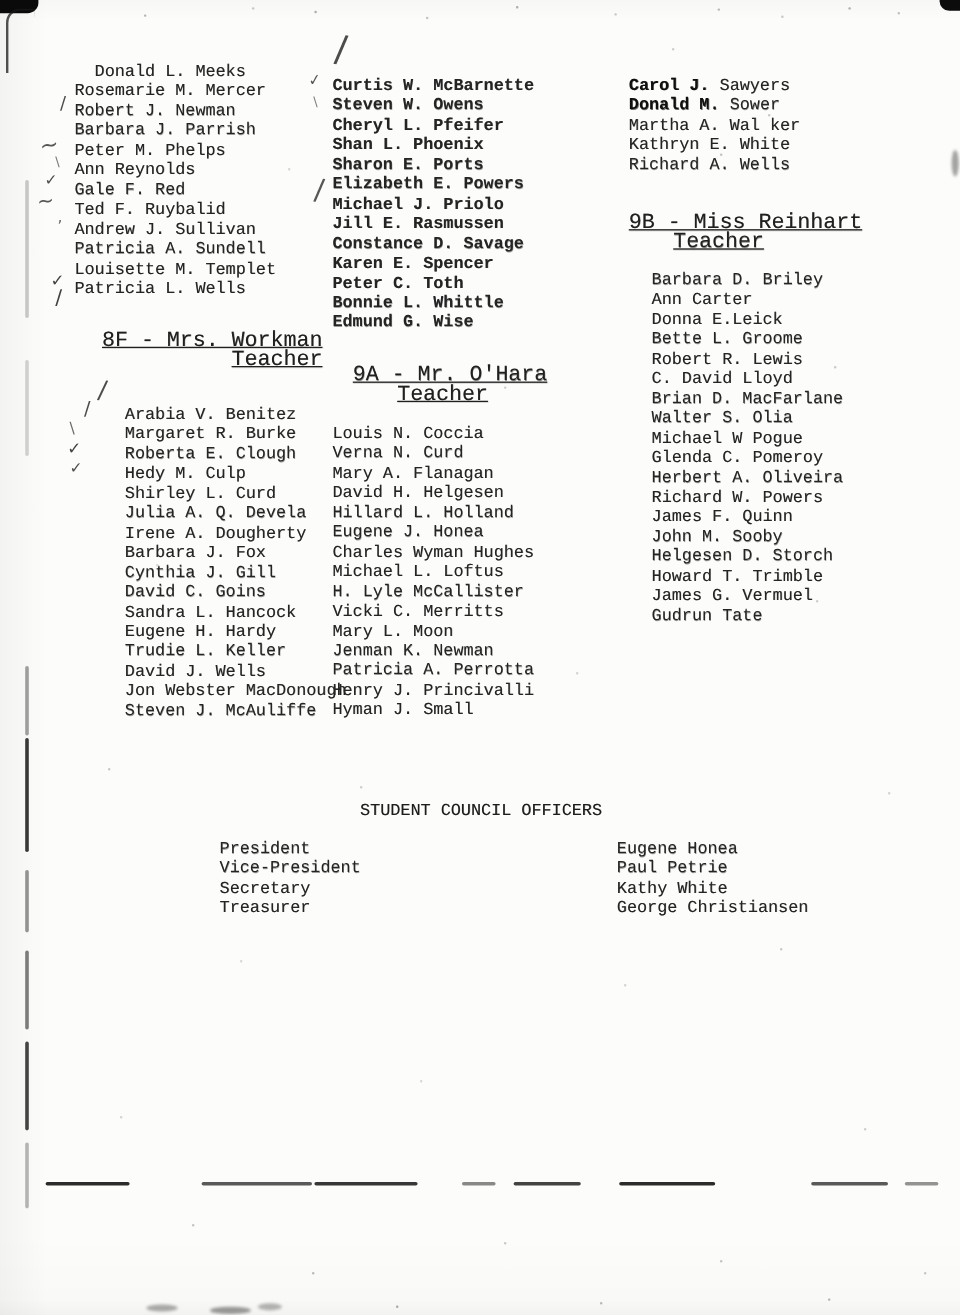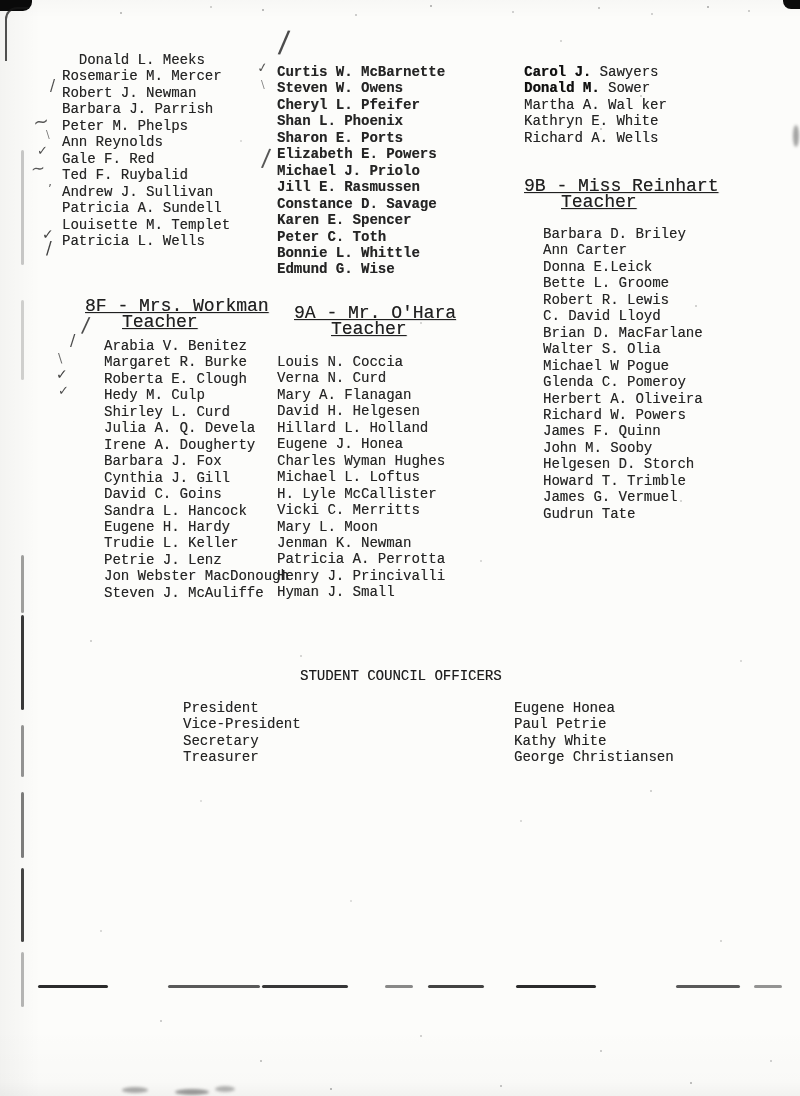--- a/index.html
+++ b/index.html
@@ -98,39 +98,39 @@
       <div class="line">Barbara J. Parrish</div>
       <div class="line">Peter M. Phelps</div>
       <div class="line">Ann Reynolds</div>
       <div class="line">Gale F. Red</div>
       <div class="line">Ted F. Ruybalid</div>
       <div class="line">Andrew J. Sullivan</div>
       <div class="line">Patricia A. Sundell</div>
       <div class="line">Louisette M. Templet</div>
       <div class="line">Patricia L. Wells</div>
     </div>
-  <div class="abs hdr" style="left:85px;top:298px;">
+  <div class="abs hdr" style="left:85px;top:276px;text-align:right;">
     <div class="line">8F - Mrs. Workman</div>
     <div class="line l2">Teacher</div>
   </div>
   <div class="abs list" style="left:66px;top:338px;margin-left:38px;">
       <div class="line">Arabia V. Benitez</div>
       <div class="line">Margaret R. Burke</div>
       <div class="line">Roberta E. Clough</div>
       <div class="line">Hedy M. Culp</div>
       <div class="line">Shirley L. Curd</div>
       <div class="line">Julia A. Q. Devela</div>
       <div class="line">Irene A. Dougherty</div>
       <div class="line">Barbara J. Fox</div>
       <div class="line">Cynthia J. Gill</div>
       <div class="line">David C. Goins</div>
       <div class="line">Sandra L. Hancock</div>
       <div class="line">Eugene H. Hardy</div>
       <div class="line">Trudie L. Keller</div>
-      <div class="line">Petrie J. Lenz</div>
+      <div class="line">David J. Wells</div>
       <div class="line">Jon Webster MacDonough</div>
       <div class="line">Steven J. McAuliffe</div>
     </div>
 
   <div class="abs list" style="left:277px;top:64px;font-weight:bold;">
       <div class="line">Curtis W. McBarnette</div>
       <div class="line">Steven W. Owens</div>
       <div class="line">Cheryl L. Pfeifer</div>
       <div class="line">Shan L. Phoenix</div>
       <div class="line">Sharon E. Ports</div>

